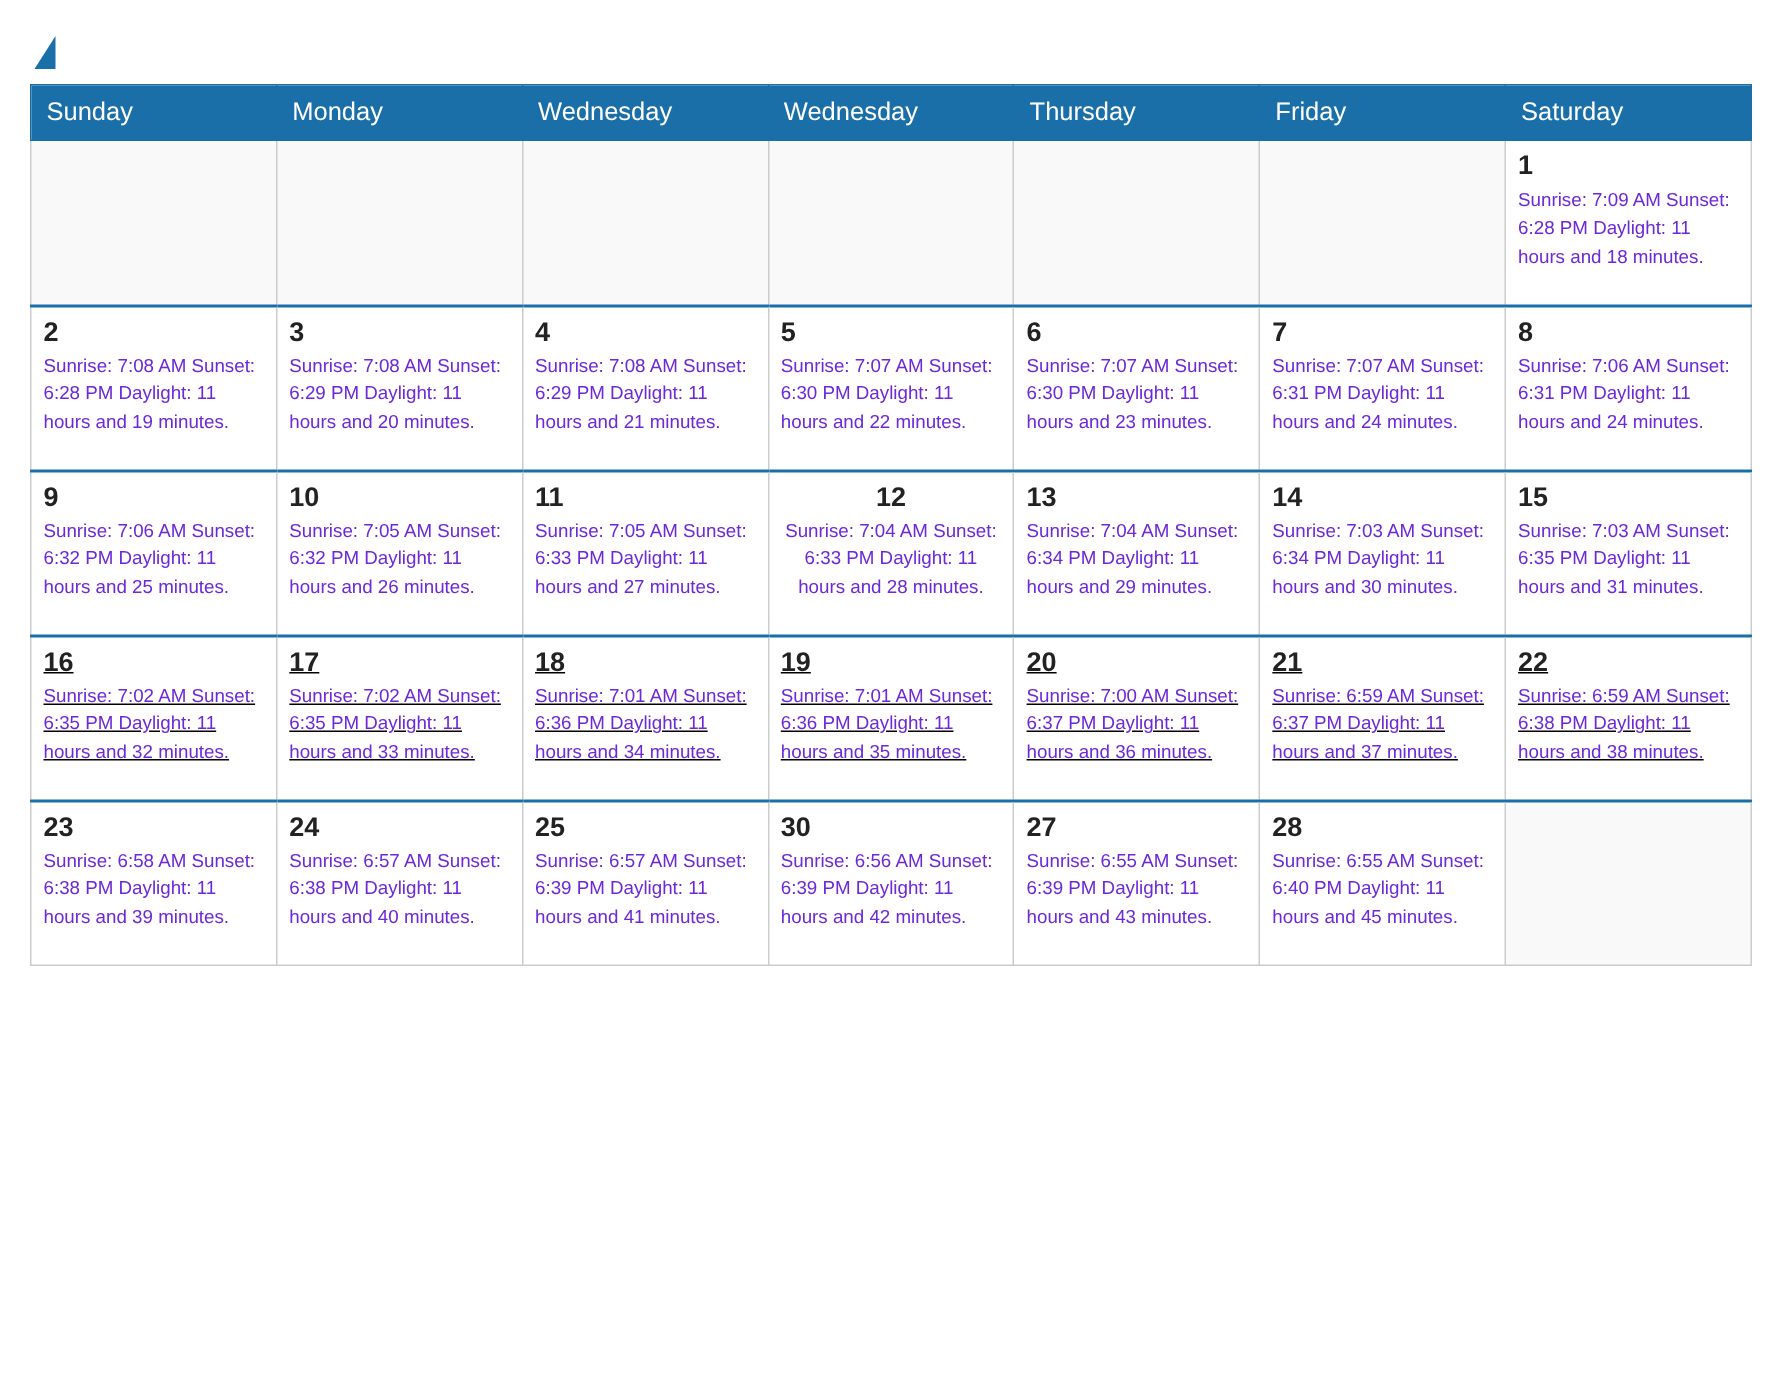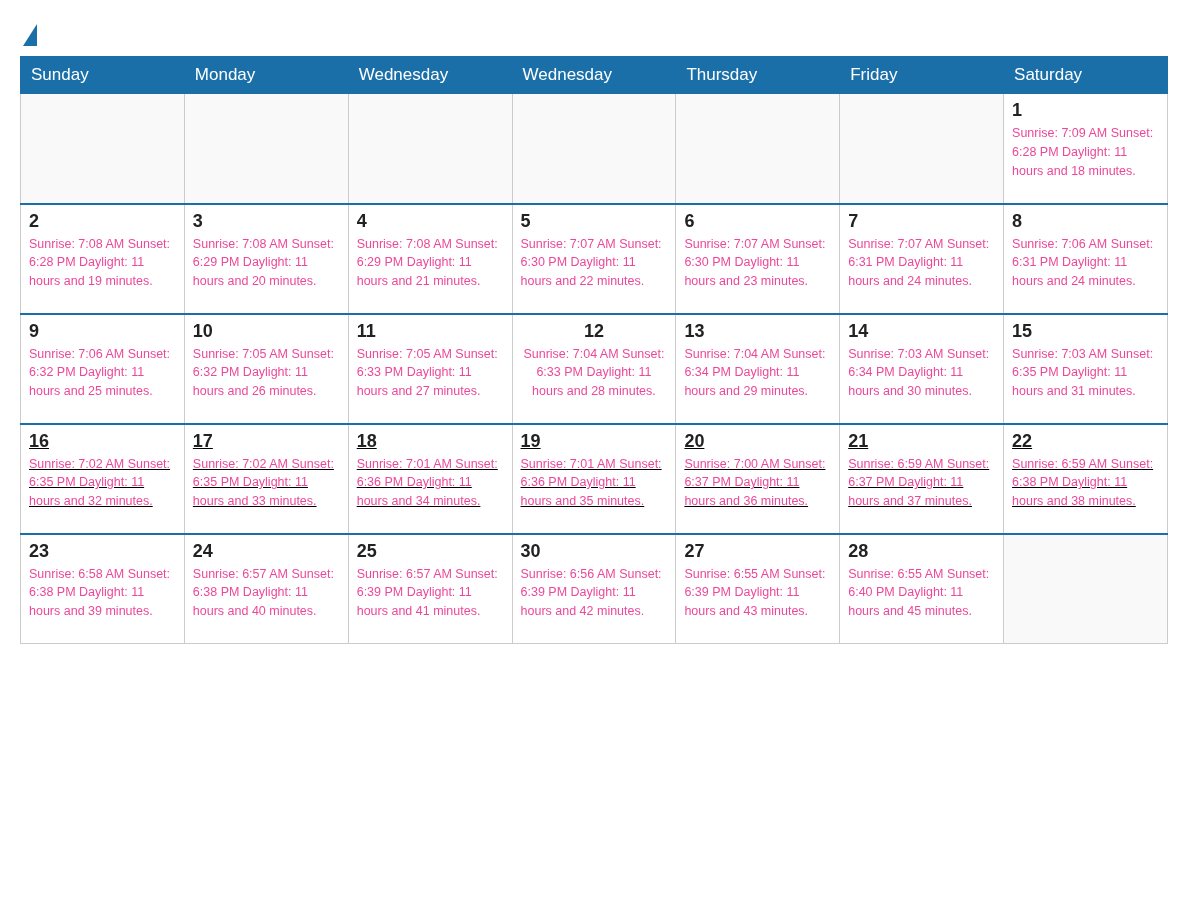--- a/index.html
+++ b/index.html
@@ -81,21 +81,21 @@
       height: 110px;
     }
     .day-number {
       font-size: 18px;
       font-weight: bold;
       color: #222;
       margin-bottom: 3px;
     }
     .day-info {
       font-size: 12.5px;
-      color: #ec4899;
+      color: #6d28d9;
       line-height: 1.5;
     }
     .empty-cell {
       background: #f9f9f9;
     }
   </style>
 </head>
 <body>
 
 <div class="header">

